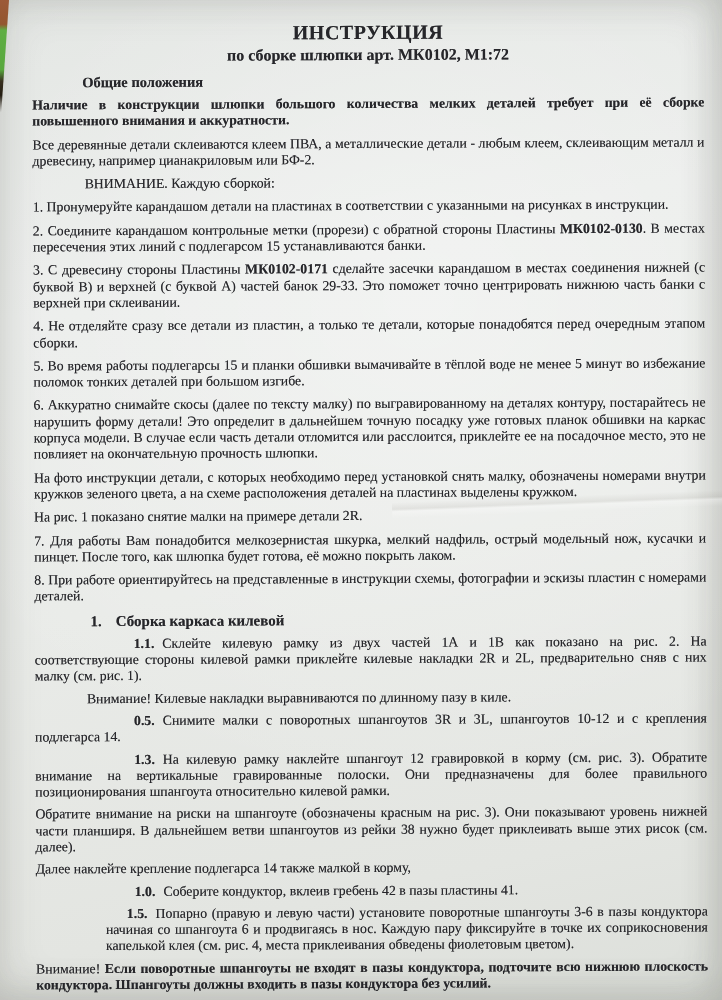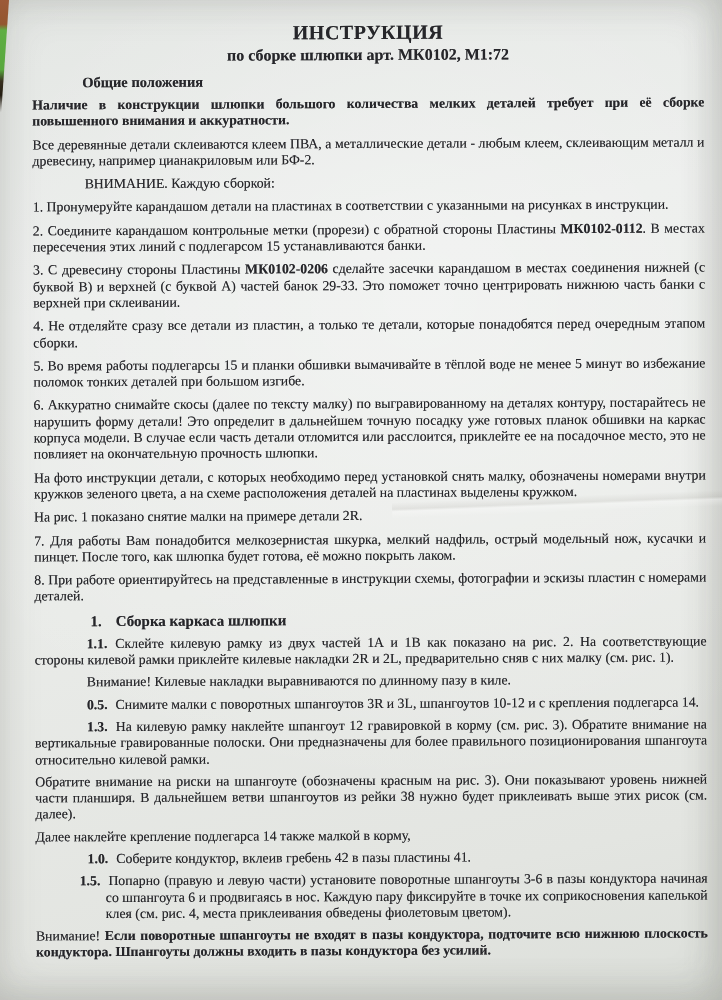--- a/index.html
+++ b/index.html
@@ -42,21 +42,21 @@
   .t1 { text-align: center; font-weight: bold; font-size: 20px; line-height: 22px; margin: 0 0 2px 0; letter-spacing: 0.5px; }
   .t2 { text-align: center; font-weight: bold; font-size: 16px; line-height: 19px; margin: 0 0 9px 0; }
   .h-general { font-weight: bold; font-size: 14.5px; line-height: 17px; margin: 0 0 6px 50px; }
   p.par { margin: 0 0 7px 0; text-align: justify; }
   p.bold { font-weight: bold; }
   .attn-label { font-weight: normal; }
   .ind { text-indent: 52px; }
   .h-assembly { font-weight: bold; font-size: 15px; line-height: 18px; margin: 2px 0 6px 56px; }
   .h-assembly .num { margin-right: 14px; }
   .sub { margin: 0 0 6px 0; text-align: justify; }
-  .sub .num { font-weight: bold; margin-right: 8px; }
+  .sub .num { font-weight: bold; margin-right: 8px; margin-left: 47px; }
   .hang15 { margin-left: 70px; text-indent: -26px; }
   .warn-all { font-weight: bold; }
   .boldpart { font-weight: bold; }
 </style>
 </head>
 <body>
 
 <div class="photo">
   <div class="paper">
     <div class="crease"></div>
@@ -69,39 +69,39 @@
       <div class="h-general">Общие положения</div>
 
       <p class="par bold">Наличие в конструкции шлюпки большого количества мелких деталей требует при её сборке повышенного внимания и аккуратности.</p>
 
       <p class="par">Все деревянные детали склеиваются клеем ПВА, а металлические детали - любым клеем, склеивающим металл и древесину, например цианакриловым или БФ-2.</p>
 
       <p class="par ind"><span class="attn-label">ВНИМАНИЕ.</span> <span>Каждую сборкой:</span></p>
 
       <p class="par"><span>1.</span> <span>Пронумеруйте карандашом детали на пластинах в соответствии с указанными на рисунках в инструкции.</span></p>
 
-      <p class="par"><span>2.</span> <span>Соедините карандашом контрольные метки (прорези) с обратной стороны Пластины </span><span class="boldpart">МК0102-0112</span><span>. В местах пересечения этих линий с подлегарсом 15 устанавливаются банки.</span></p>
+      <p class="par"><span>2.</span> <span>Соедините карандашом контрольные метки (прорези) с обратной стороны Пластины </span><span class="boldpart">МК0102-0130</span><span>. В местах пересечения этих линий с подлегарсом 15 устанавливаются банки.</span></p>
 
-      <p class="par"><span>3.</span> <span>С древесину стороны Пластины </span><span class="boldpart">МК0102-0206</span><span> сделайте засечки карандашом в местах соединения нижней (с буквой В) и верхней (с буквой А) частей банок 29-33. Это поможет точно центрировать нижнюю часть банки с верхней при склеивании.</span></p>
+      <p class="par"><span>3.</span> <span>С древесину стороны Пластины </span><span class="boldpart">МК0102-0171</span><span> сделайте засечки карандашом в местах соединения нижней (с буквой В) и верхней (с буквой А) частей банок 29-33. Это поможет точно центрировать нижнюю часть банки с верхней при склеивании.</span></p>
 
       <p class="par"><span>4.</span> <span>Не отделяйте сразу все детали из пластин, а только те детали, которые понадобятся перед очередным этапом сборки.</span></p>
 
       <p class="par"><span>5.</span> <span>Во время работы подлегарсы 15 и планки обшивки вымачивайте в тёплой воде не менее 5 минут во избежание поломок тонких деталей при большом изгибе.</span></p>
 
       <p class="par"><span>6.</span> <span>Аккуратно снимайте скосы (далее по тексту малку) по выгравированному на деталях контуру, постарайтесь не нарушить форму детали! Это определит в дальнейшем точную посадку уже готовых планок обшивки на каркас корпуса модели. В случае если часть детали отломится или расслоится, приклейте ее на посадочное место, это не повлияет на окончательную прочность шлюпки.</span></p>
 
       <p class="par">На фото инструкции детали, с которых необходимо перед установкой снять малку, обозначены номерами внутри кружков зеленого цвета, а на схеме расположения деталей на пластинах выделены кружком.</p>
 
       <p class="par">На рис. 1 показано снятие малки на примере детали 2R.</p>
 
       <p class="par"><span>7.</span> <span>Для работы Вам понадобится мелкозернистая шкурка, мелкий надфиль, острый модельный нож, кусачки и пинцет. После того, как шлюпка будет готова, её можно покрыть лаком.</span></p>
 
       <p class="par"><span>8.</span> <span>При работе ориентируйтесь на представленные в инструкции схемы, фотографии и эскизы пластин с номерами деталей.</span></p>
 
-      <div class="h-assembly"><span class="num">1.</span><span>Сборка каркаса шлюпки</span></div>
+      <div class="h-assembly"><span class="num">1.</span><span>Сборка каркаса килевой</span></div>
 
       <p class="sub ind"><span class="num">1.1.</span><span>Склейте килевую рамку из двух частей 1А и 1В как показано на рис. 2. На соответствующие стороны килевой рамки приклейте килевые накладки 2R и 2L, предварительно сняв с них малку (см. рис. 1).</span></p>
 
       <p class="sub ind"><span class="attn-label">Внимание!</span> <span>Килевые накладки выравниваются по длинному пазу в киле.</span></p>
 
       <p class="sub ind"><span class="num">0.5.</span><span>Снимите малки с поворотных шпангоутов 3R и 3L, шпангоутов 10-12 и с крепления подлегарса 14.</span></p>
 
       <p class="sub ind"><span class="num">1.3.</span><span>На килевую рамку наклейте шпангоут 12 гравировкой в корму (см. рис. 3). Обратите внимание на вертикальные гравированные полоски. Они предназначены для более правильного позиционирования шпангоута относительно килевой рамки.</span></p>
 
       <p class="sub">Обратите внимание на риски на шпангоуте (обозначены красным на рис. 3). Они показывают уровень нижней части планширя. В дальнейшем ветви шпангоутов из рейки 38 нужно будет приклеивать выше этих рисок (см. далее).</p>

